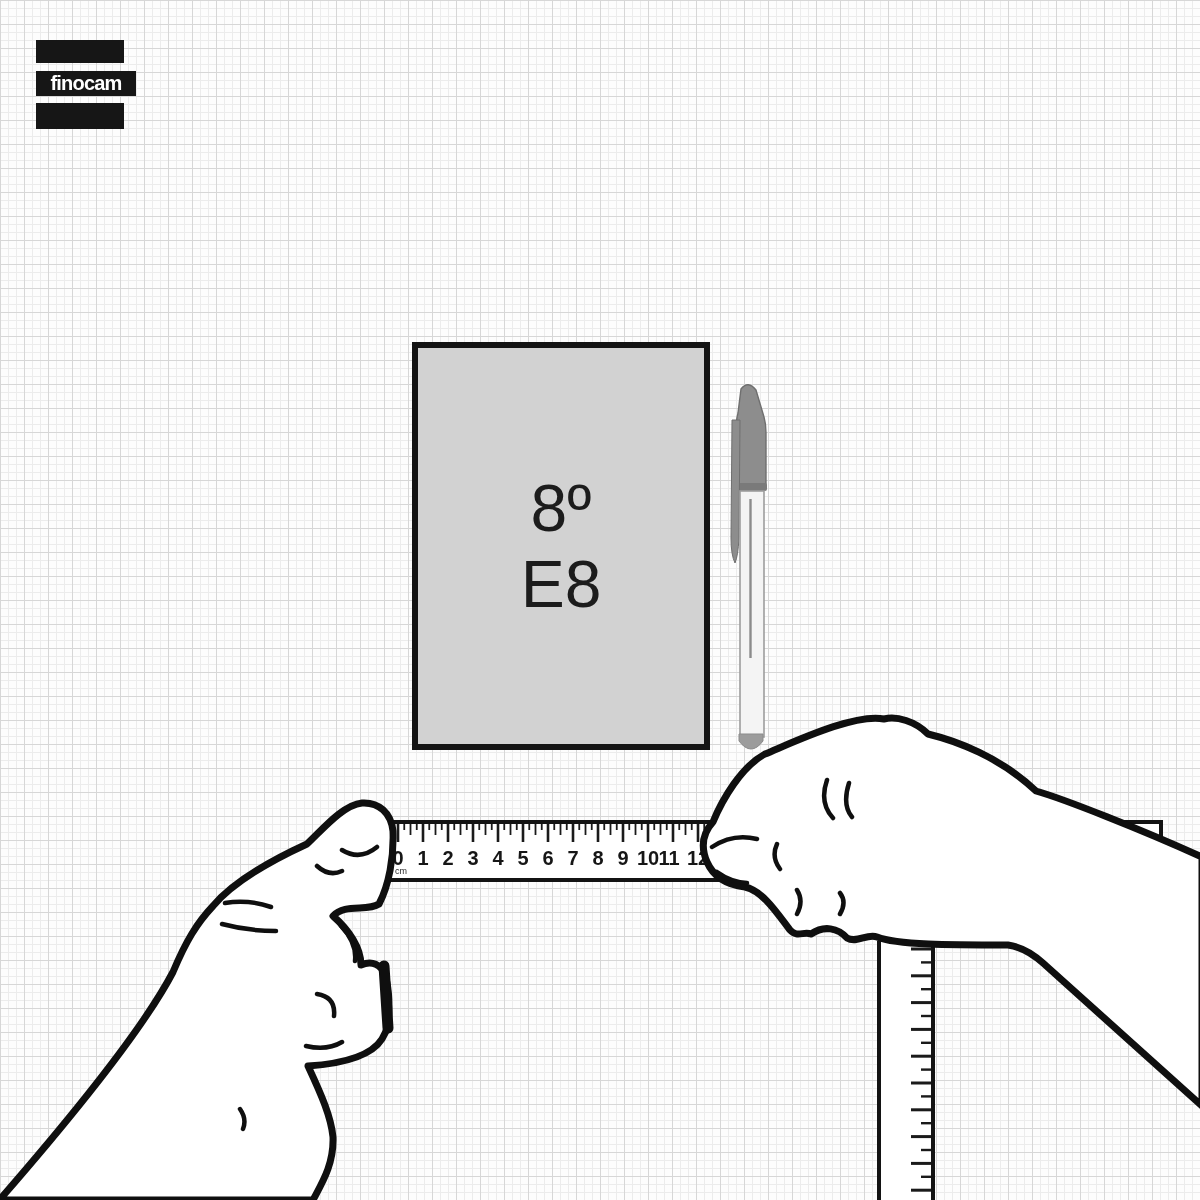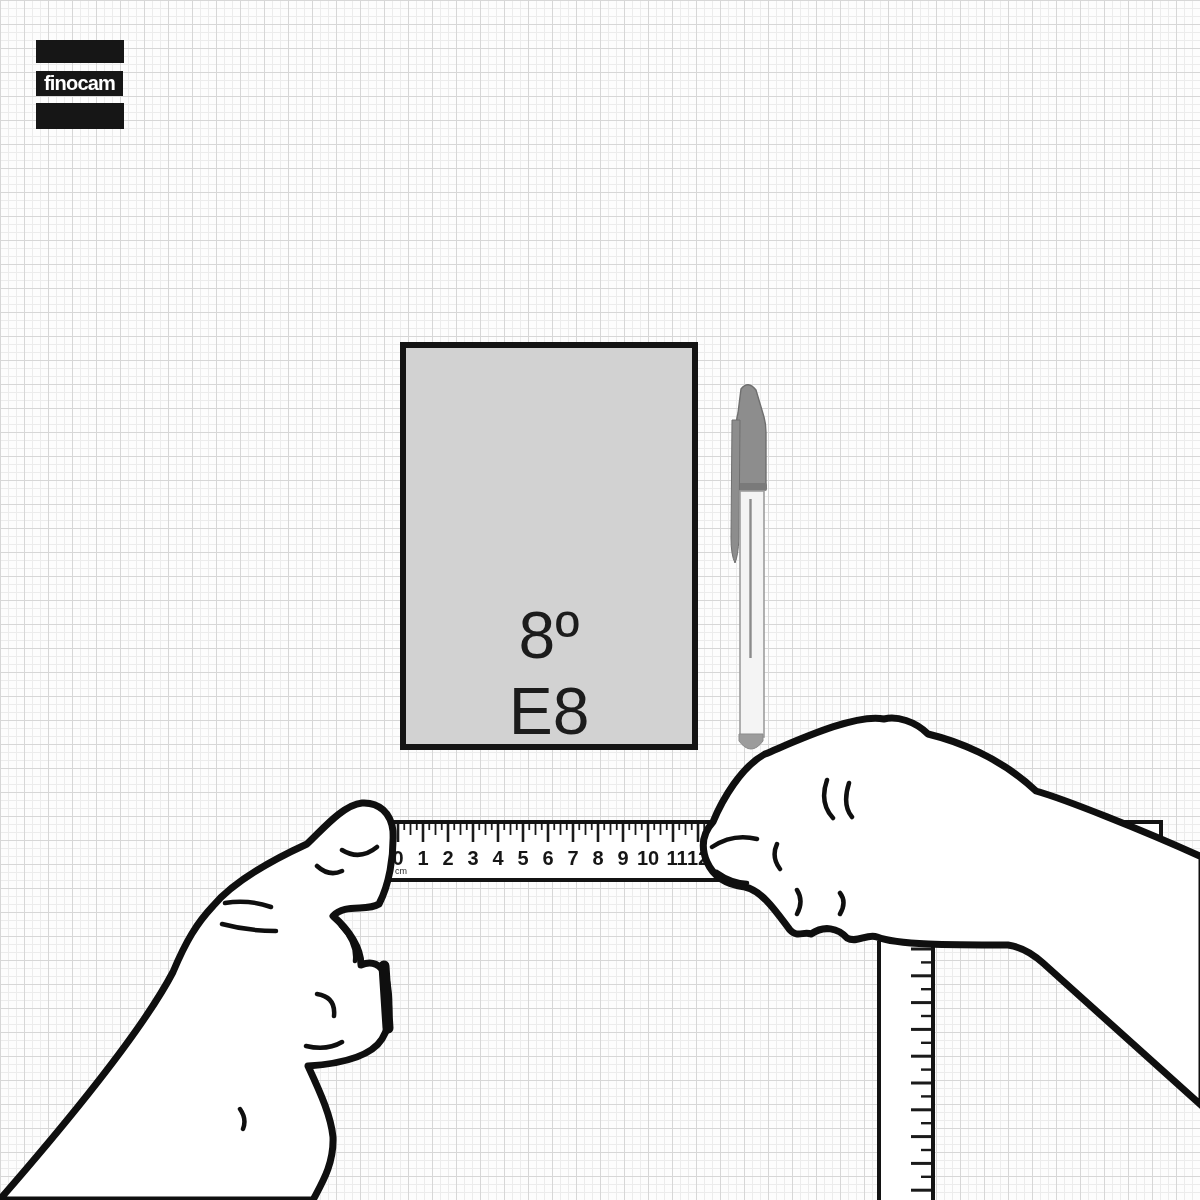--- a/index.html
+++ b/index.html
@@ -16,33 +16,33 @@
       linear-gradient(90deg,#d7d7d7 1px, transparent 1px),
       linear-gradient(#ececec 1px, transparent 1px),
       linear-gradient(90deg,#ececec 1px, transparent 1px);
     background-size:24px 24px,24px 24px,8px 8px,8px 8px;
   }
   
   .logo{position:absolute;left:36px;top:40px;width:88px;z-index:2;}
   .logo-band{background:#161616;}
   .logo-band.top{height:23px;width:88px;}
   .logo-band.mid{
-    height:25px;width:87px;margin:8px 0 7px 0;
+    height:25px;width:100px;margin:8px 0 7px 0;
     display:flex;align-items:center;justify-content:center;
   }
   .logo-band.mid span{
     color:#fff;font-size:20px;font-weight:700;letter-spacing:-0.8px;
     line-height:1;padding-bottom:1px;
   }
   .logo-band.bot{height:26px;width:88px;}
   
   .notebook{
-    position:absolute;left:400px;top:342px;width:298px;height:408px;
+    position:absolute;left:412px;top:342px;width:298px;height:408px;
     box-sizing:border-box;background:#d2d2d2;border:6px solid #141414;
-    display:flex;flex-direction:column;align-items:center;justify-content:flex-end;
+    display:flex;flex-direction:column;align-items:center;justify-content:center;
     gap:10px;z-index:2;
   }
   .nb-line{font-size:66px;color:#1c1c1c;line-height:1;}
   
   .hruler{
     position:absolute;left:335px;top:820px;width:828px;height:62px;
     box-sizing:border-box;background:#fff;border:4px solid #131313;z-index:3;
   }
   .hruler-ticks{position:absolute;left:0;top:0;width:820px;height:54px;}
   .hruler-numbers{position:absolute;left:0;top:0;width:820px;height:54px;}
@@ -140,21 +140,21 @@
         <span style="left: 84px;">1</span>
         <span style="left: 109px;">2</span>
         <span style="left: 134px;">3</span>
         <span style="left: 159px;">4</span>
         <span style="left: 184px;">5</span>
         <span style="left: 209px;">6</span>
         <span style="left: 234px;">7</span>
         <span style="left: 259px;">8</span>
         <span style="left: 284px;">9</span>
         <span style="left: 309px;">10</span>
-        <span style="left: 338px;">11</span>
+        <span style="left: 330px;">11</span>
         <span style="left: 359px;">12</span>
       </div>
     <span class="hruler-unit">cm</span>
   </div>
 
   <div class="vruler">
     <svg class="vruler-ticks" width="50" height="259" viewBox="0 0 50 259">
         <line x1="50" y1="8" x2="30" y2="8" stroke="#1a1a1a" stroke-width="3"></line>
         <line x1="50" y1="21.4" x2="40" y2="21.4" stroke="#1a1a1a" stroke-width="2.4"></line>
         <line x1="50" y1="34.8" x2="30" y2="34.8" stroke="#1a1a1a" stroke-width="3"></line>

